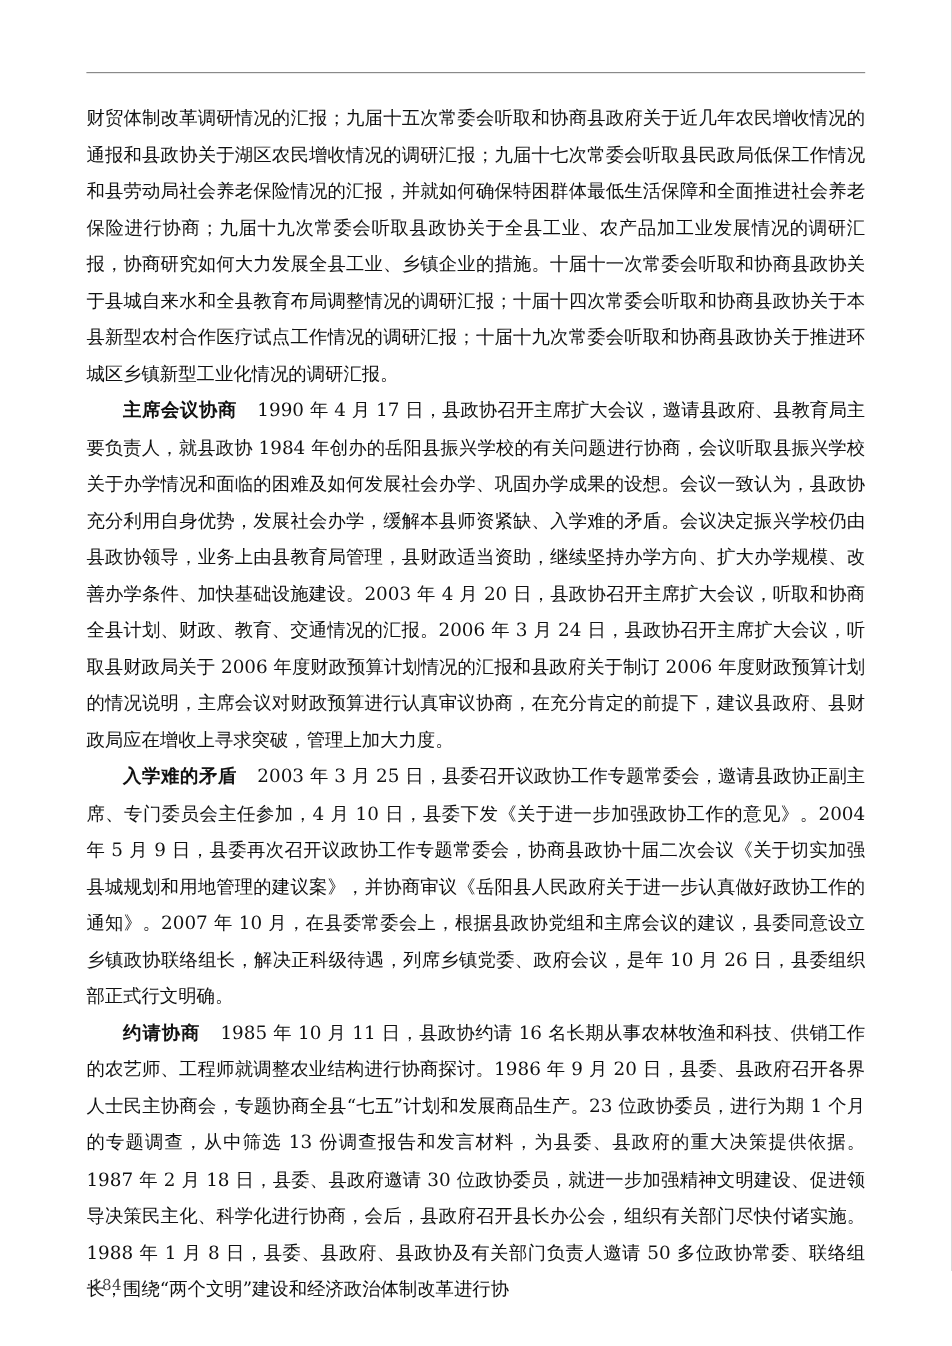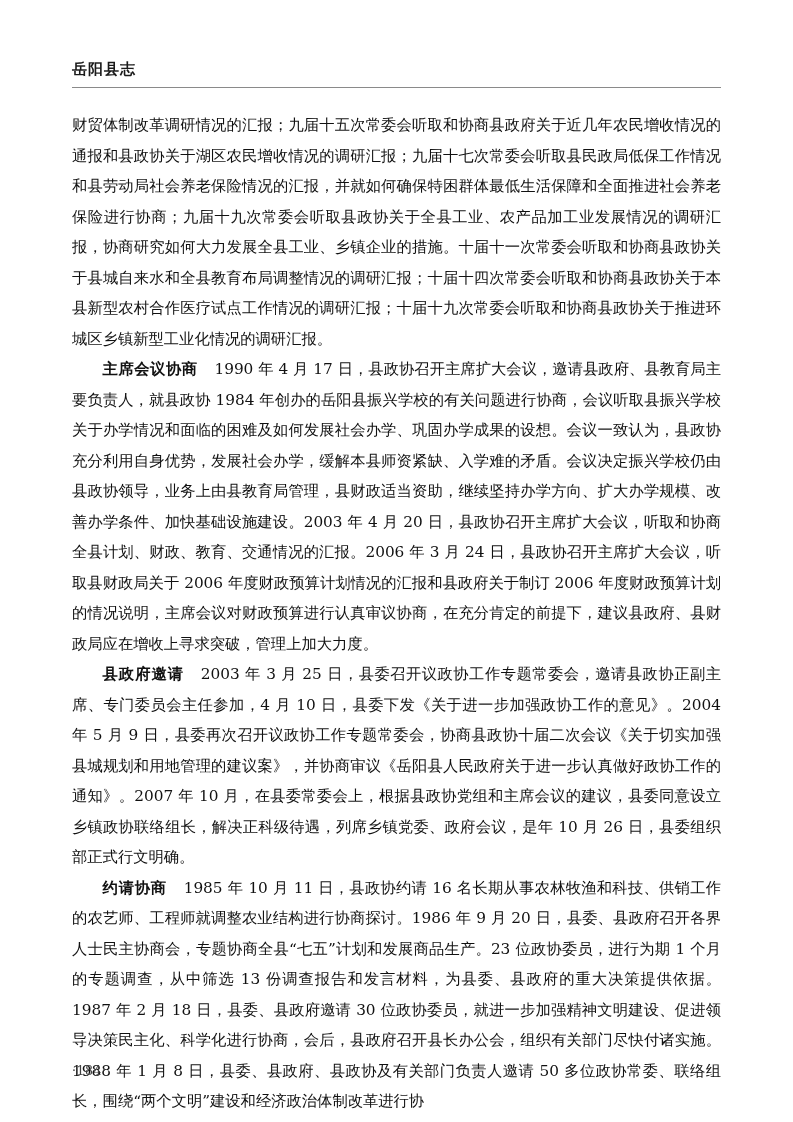--- a/index.html
+++ b/index.html
@@ -71,30 +71,29 @@
     letter-spacing: 0.5px;
     font-family: "DejaVu Serif", "Liberation Serif", serif;
   }
 </style>
 </head>
 <body>
 
 <div class="page">
   <div class="page-inner">
 
-    <div class="header">岳阳县志</div>
     <div class="header-rule"></div>
 
     <div class="body-text">
 
       <p class="para noindent"><span>财贸体制改革调研情况的汇报；九届十五次常委会听取和协商县政府关于近几年农民增收情况的通报和县政协关于湖区农民增收情况的调研汇报；九届十七次常委会听取县民政局低保工作情况和县劳动局社会养老保险情况的汇报，并就如何确保特困群体最低生活保障和全面推进社会养老保险进行协商；九届十九次常委会听取县政协关于全县工业、农产品加工业发展情况的调研汇报，协商研究如何大力发展全县工业、乡镇企业的措施。十届十一次常委会听取和协商县政协关于县城自来水和全县教育布局调整情况的调研汇报；十届十四次常委会听取和协商县政协关于本县新型农村合作医疗试点工作情况的调研汇报；十届十九次常委会听取和协商县政协关于推进环城区乡镇新型工业化情况的调研汇报。</span></p>
 
       <p class="para"><span class="lead">主席会议协商</span><span class="lead-gap"></span><span>1990 年 4 月 17 日，县政协召开主席扩大会议，邀请县政府、县教育局主要负责人，就县政协 1984 年创办的岳阳县振兴学校的有关问题进行协商，会议听取县振兴学校关于办学情况和面临的困难及如何发展社会办学、巩固办学成果的设想。会议一致认为，县政协充分利用自身优势，发展社会办学，缓解本县师资紧缺、入学难的矛盾。会议决定振兴学校仍由县政协领导，业务上由县教育局管理，县财政适当资助，继续坚持办学方向、扩大办学规模、改善办学条件、加快基础设施建设。2003 年 4 月 20 日，县政协召开主席扩大会议，听取和协商全县计划、财政、教育、交通情况的汇报。2006 年 3 月 24 日，县政协召开主席扩大会议，听取县财政局关于 2006 年度财政预算计划情况的汇报和县政府关于制订 2006 年度财政预算计划的情况说明，主席会议对财政预算进行认真审议协商，在充分肯定的前提下，建议县政府、县财政局应在增收上寻求突破，管理上加大力度。</span></p>
 
-      <p class="para"><span class="lead">县政府邀请</span><span class="lead-gap"></span><span>2003 年 3 月 25 日，县委召开议政协工作专题常委会，邀请县政协正副主席、专门委员会主任参加，4 月 10 日，县委下发《关于进一步加强政协工作的意见》。2004 年 5 月 9 日，县委再次召开议政协工作专题常委会，协商县政协十届二次会议《关于切实加强县城规划和用地管理的建议案》，并协商审议《岳阳县人民政府关于进一步认真做好政协工作的通知》。2007 年 10 月，在县委常委会上，根据县政协党组和主席会议的建议，县委同意设立乡镇政协联络组长，解决正科级待遇，列席乡镇党委、政府会议，是年 10 月 26 日，县委组织部正式行文明确。</span></p>
+      <p class="para"><span class="lead">入学难的矛盾</span><span class="lead-gap"></span><span>2003 年 3 月 25 日，县委召开议政协工作专题常委会，邀请县政协正副主席、专门委员会主任参加，4 月 10 日，县委下发《关于进一步加强政协工作的意见》。2004 年 5 月 9 日，县委再次召开议政协工作专题常委会，协商县政协十届二次会议《关于切实加强县城规划和用地管理的建议案》，并协商审议《岳阳县人民政府关于进一步认真做好政协工作的通知》。2007 年 10 月，在县委常委会上，根据县政协党组和主席会议的建议，县委同意设立乡镇政协联络组长，解决正科级待遇，列席乡镇党委、政府会议，是年 10 月 26 日，县委组织部正式行文明确。</span></p>
 
       <p class="para"><span class="lead">约请协商</span><span class="lead-gap"></span><span>1985 年 10 月 11 日，县政协约请 16 名长期从事农林牧渔和科技、供销工作的农艺师、工程师就调整农业结构进行协商探讨。1986 年 9 月 20 日，县委、县政府召开各界人士民主协商会，专题协商全县“七五”计划和发展商品生产。23 位政协委员，进行为期 1 个月的专题调查，从中筛选 13 份调查报告和发言材料，为县委、县政府的重大决策提供依据。1987 年 2 月 18 日，县委、县政府邀请 30 位政协委员，就进一步加强精神文明建设、促进领导决策民主化、科学化进行协商，会后，县政府召开县长办公会，组织有关部门尽快付诸实施。1988 年 1 月 8 日，县委、县政府、县政协及有关部门负责人邀请 50 多位政协常委、联络组长，围绕“两个文明”建设和经济政治体制改革进行协</span></p>
 
     </div>
   </div>
 
   <div class="footer">·184·</div>
 </div>
 
 </body></html>

